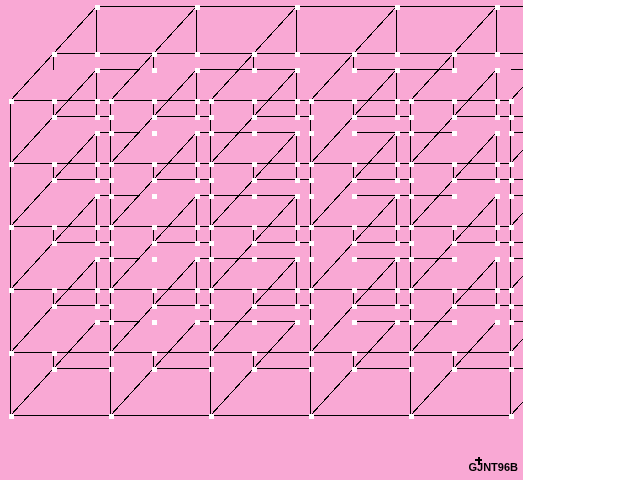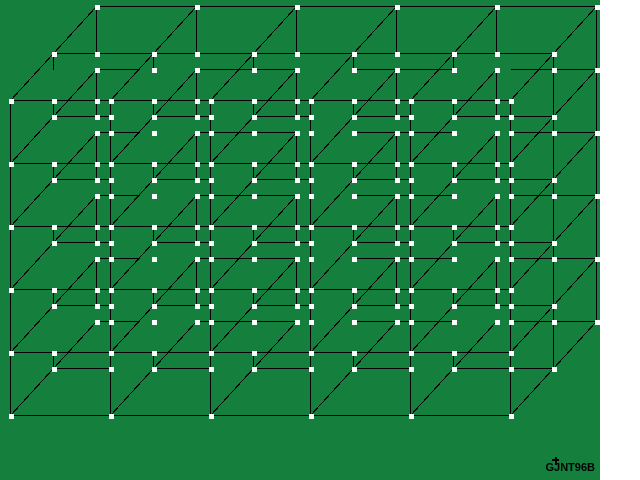--- a/index.html
+++ b/index.html
@@ -3,23 +3,23 @@
 <meta charset="utf-8">
 <style>
   html, body {
     margin: 0;
     padding: 0;
     background: #ffffff;
     font-family: "Liberation Sans", sans-serif;
   }
   #screen {
     position: relative;
-    width: 600px;
+    width: 523px;
     height: 480px;
-    background: #15803d;
+    background: #f9a8d4;
     overflow: hidden;
   }
   #screen svg {
     position: absolute;
     left: 0;
     top: 0;
     display: block;
   }
   .watermark {
     position: absolute;

